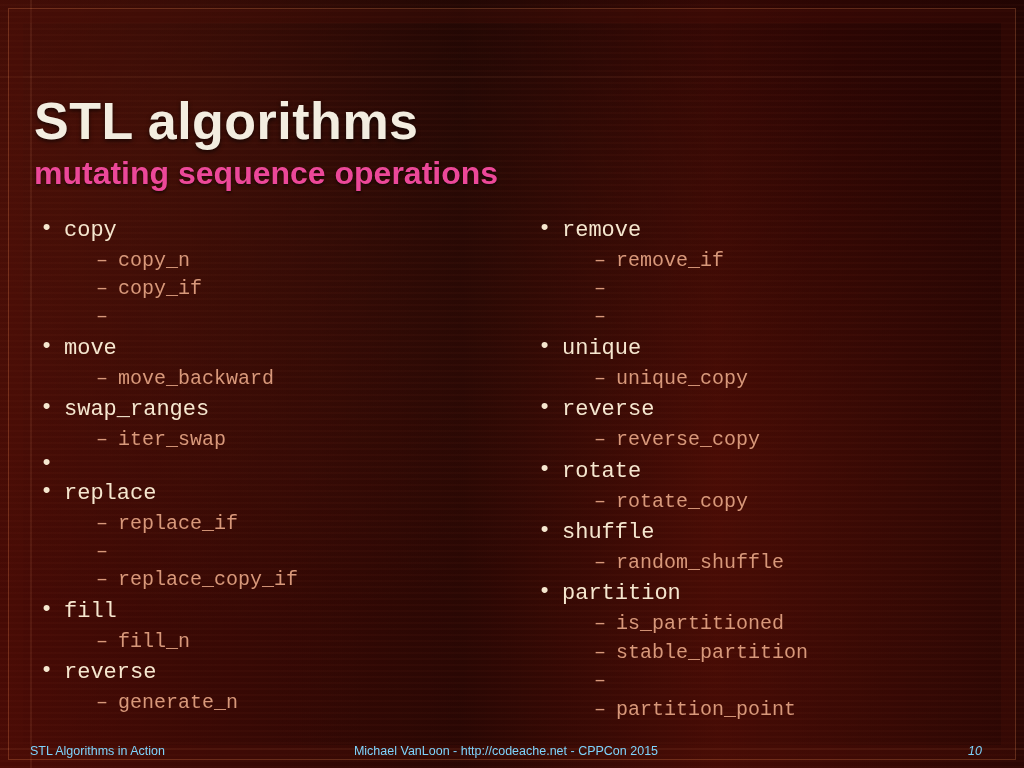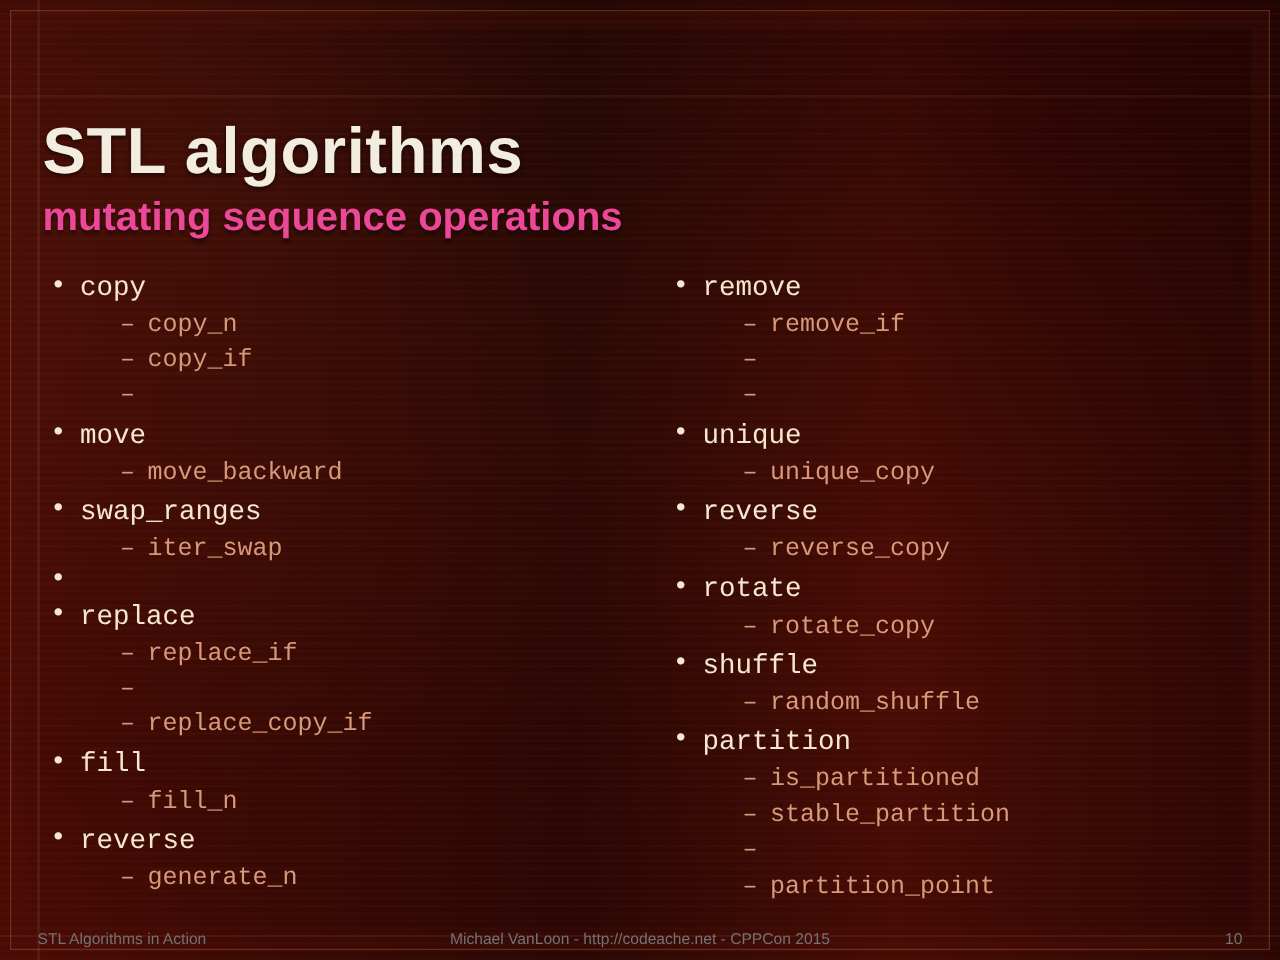--- a/index.html
+++ b/index.html
@@ -78,27 +78,27 @@
 ul.sub { list-style:none; padding-left:56px; }
 .b2 {
   display:flex; align-items:baseline; gap:12px;
   color:#d8987a;
   font-family: "Courier New", Courier, monospace;
   font-size:20px;
   line-height:1.42;
 }
 .b2 .dash { color:#d8987a; width:10px; }
 .footer {
-  position:absolute; left:0; right:0; bottom:10px;
+  position:absolute; left:0; right:12px; bottom:10px;
   display:flex; justify-content:space-between; align-items:center;
-  color:#737373; font-size:12.5px;
+  color:#7dd3fc; font-size:12.5px;
   padding:0 30px;
 }
 .footer .mid { position:absolute; left:0; right:0; text-align:center; }
-.footer .right { margin-left:auto; }
+.footer .right { margin-left:auto;font-style:italic; }
 </style>
 </head>
 <body>
 
 <div class="bg"></div>
 <div class="frame"></div>
 
 <div class="slide">
   <div class="title">STL algorithms</div>
   <div class="subtitle">mutating sequence operations</div>

